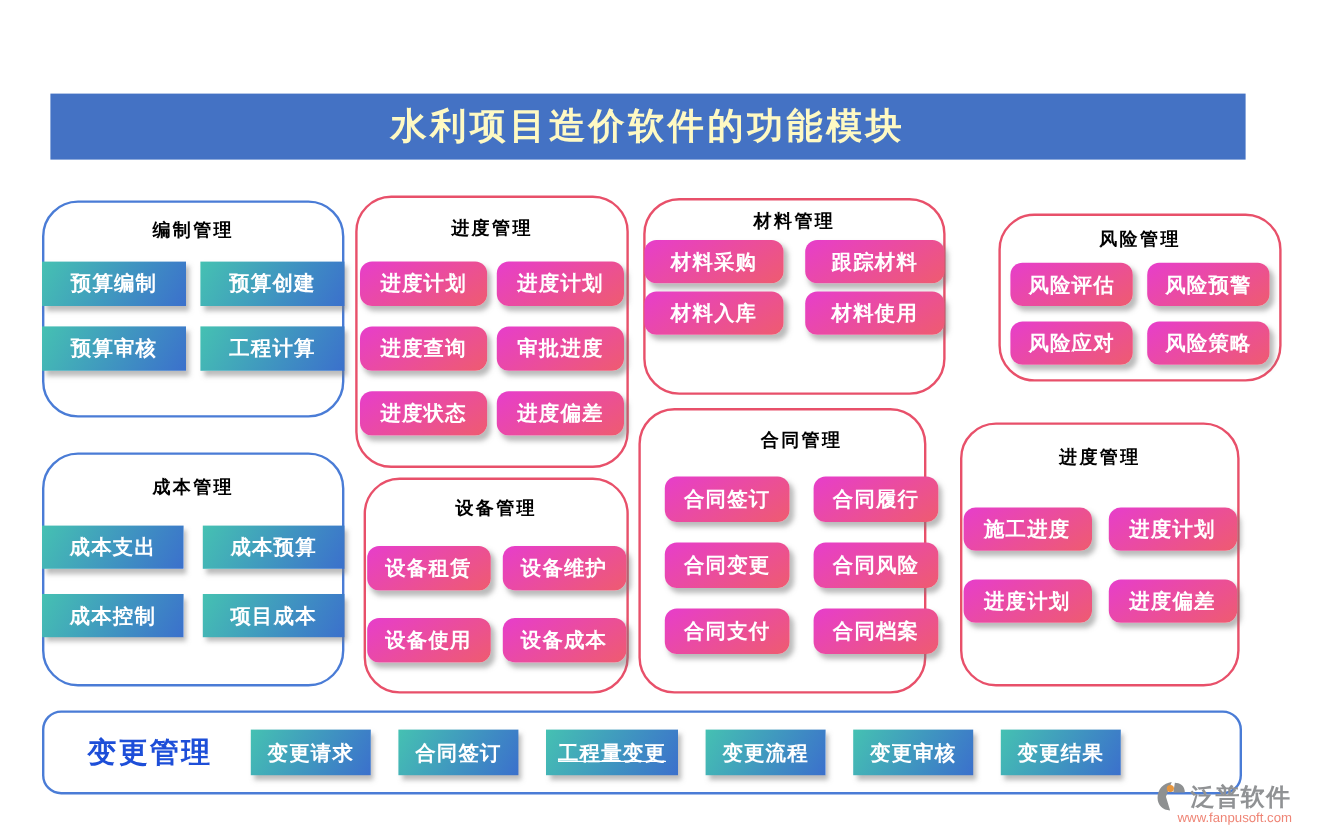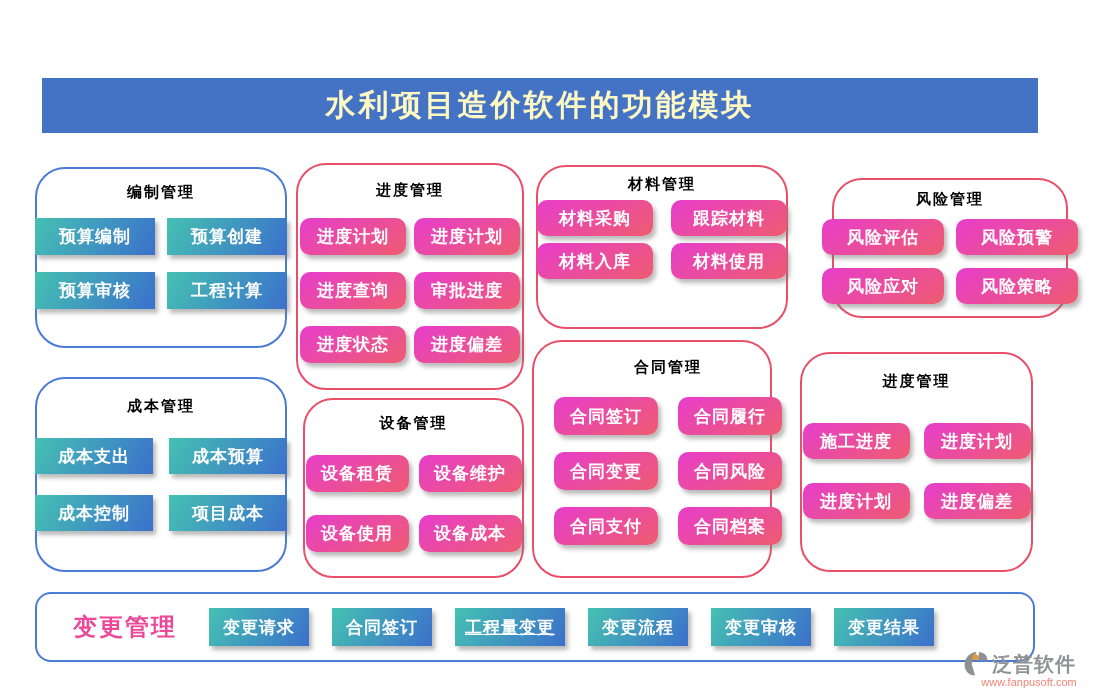--- a/index.html
+++ b/index.html
@@ -63,21 +63,21 @@
   .m1 .btn{width:106px;height:37px;}
 
   .m2{left:536px;top:165px;width:252px;height:164px;}
   .m2 .box-title{margin-top:8px;}
   .m2 .grid{margin-top:6px;column-gap:18px;row-gap:7px;}
   .m2 .btn{width:116px;height:36px;}
 
   .m3{left:832px;top:162px;width:236px;height:140px;margin-top:16px;}
   .m3 .box-title{margin-top:10px;}
   .m3 .grid{margin-top:10px;column-gap:12px;row-gap:13px;}
-  .m3 .btn{width:122px;height:36px;}
+  .m3 .btn{width:102px;height:36px;}
 
   .m4{left:35px;top:377px;width:252px;height:195px;}
   .m4 .box-title{margin-top:18px;}
   .m4 .grid{margin-top:22px;column-gap:16px;row-gap:21px;}
   .m4 .btn{width:118px;height:36px;}
 
   .m5{left:303px;top:398px;width:221px;height:180px;}
   .m5 .box-title{margin-top:14px;}
   .m5 .grid{margin-top:22px;column-gap:10px;row-gap:23px;}
   .m5 .btn{width:103px;height:37px;}
@@ -92,21 +92,21 @@
   .m7 .grid{margin-top:32px;column-gap:14px;row-gap:24px;}
   .m7 .btn{width:107px;height:36px;}
 
   
   .change-bar{
     position:absolute;left:35px;top:592px;width:1000px;height:70px;
     border:2.5px solid var(--blue-border);border-radius:16px;background:#fff;
     display:flex;align-items:center;padding-left:36px;
   }
   .change-bar .bar-title{
-    font-size:24px;font-weight:bold;color:#ec4899;letter-spacing:2px;margin-right:32px;
+    font-size:24px;font-weight:bold;color:#1d4ed8;letter-spacing:2px;margin-right:32px;
   }
   .change-bar .btn{height:38px;padding:0 14px;margin-right:23px;}
   .change-bar .btn.wide{padding:0 10px;text-decoration:underline;}
 
   
   .logo{
     position:absolute;left:962px;top:650px;width:134px;height:46px;
   }
   .logo-row{display:flex;align-items:center;}
   .logo-icon{width:28px;height:28px;flex:0 0 auto;margin-right:2px;}

